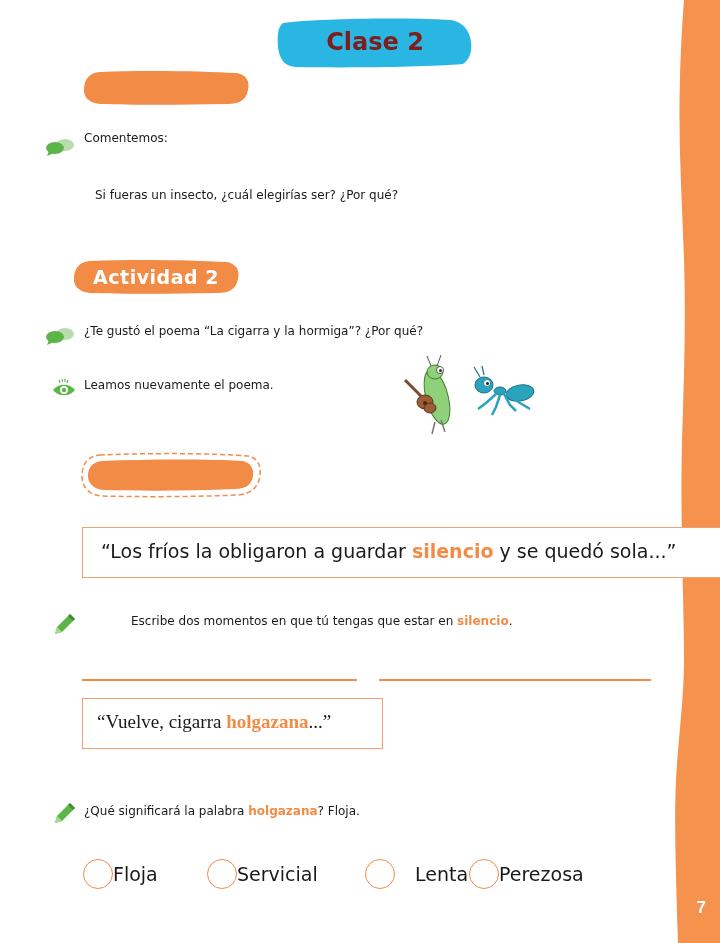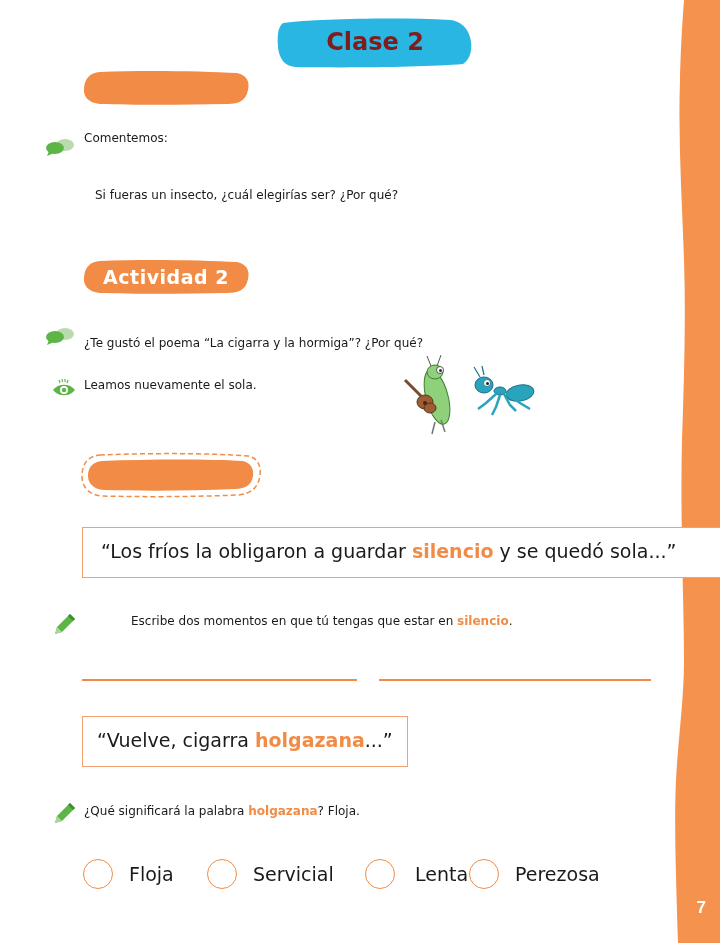--- a/index.html
+++ b/index.html
@@ -39,21 +39,21 @@
       position: absolute; border: 1.5px solid #f2a070; background: #fff;
       font-size: 19px; white-space: nowrap; box-sizing: border-box;
       font-family: "DejaVu Sans", sans-serif;
     }
     .answer-line { position: absolute; height: 2px; background: #f28b45; }
     .option { position: absolute; top: 858px; height: 32px; display: flex; align-items: center; }
     .radio {
       width: 30px; height: 30px; border: 1.5px solid #f28b45; border-radius: 50%;
       box-sizing: border-box; background: #fff;
     }
-    .option-label { font-size: 19px; margin-left: 16px; font-family: "DejaVu Sans", sans-serif; }
+    .option-label { font-size: 19px; margin-left: 0; font-family: "DejaVu Sans", sans-serif; }
     .illus { position: absolute; }
   </style>
 </head>
 <body>
 
 <svg class="side-band" width="720" height="943" viewBox="0 0 720 943">
   <path d="M684,0 L720,0 L720,943 L678,943 C676,880 674,820 676,780 C678,740 684,700 684,660 C684,600 680,520 682,440 C684,380 686,320 684,260 C682,200 678,140 680,80 C681,40 683,15 684,0 Z" fill="#f5924e"></path>
 </svg>
 <div class="page-num">7</div>
 
@@ -71,46 +71,46 @@
 </div>
 
 <svg class="icon" style="left:45px; top:137px;" width="30" height="20" viewBox="0 0 30 20">
   <ellipse cx="20" cy="8" rx="9" ry="6" fill="#b9dcae"></ellipse>
   <ellipse cx="10" cy="11" rx="9" ry="6" fill="#5db548"></ellipse>
   <path d="M4,14 L2,19 L9,16 Z" fill="#5db548"></path>
 </svg>
 <div class="line" style="left:84px; top:131px; font-weight:500;">Comentemos:</div>
 <div class="line" style="left:95px; top:188px;">Si fueras un insecto, ¿cuál elegirías ser? ¿Por qué?</div>
 
-<div class="act-badge" style="left:82px; top:259px; width:168px;">
+<div class="act-badge" style="left:72px; top:259px; width:168px;">
   <svg width="168" height="36" viewBox="0 0 168 36">
     <path d="M18,2 C60,0 120,1 155,3 C165,5 168,12 166,20 C164,30 158,34 145,34 C100,35 50,35 18,34 C6,33 1,26 2,18 C3,8 8,3 18,2 Z" fill="#f28b45"></path>
   </svg>
   <span>Actividad 2</span>
 </div>
 
 <svg class="icon" style="left:45px; top:326px;" width="30" height="20" viewBox="0 0 30 20">
   <ellipse cx="20" cy="8" rx="9" ry="6" fill="#b9dcae"></ellipse>
   <ellipse cx="10" cy="11" rx="9" ry="6" fill="#5db548"></ellipse>
   <path d="M4,14 L2,19 L9,16 Z" fill="#5db548"></path>
 </svg>
-<div class="line" style="left:84px; top:336px;">¿Te gustó el poema “La cigarra y la hormiga”? ¿Por qué?</div>
+<div class="line" style="left:84px; top:324px;">¿Te gustó el poema “La cigarra y la hormiga”? ¿Por qué?</div>
 
 <svg class="icon" style="left:51px; top:378px;" width="26" height="20" viewBox="0 0 26 20">
   <g stroke="#5db548" stroke-width="1.2">
     <line x1="8" y1="2" x2="9" y2="5"></line>
       <line x1="11" y1="1" x2="11.5" y2="4"></line>
     <line x1="14" y1="1" x2="14" y2="4"></line>
       <line x1="17" y1="2" x2="16" y2="5"></line>
   </g>
   <path d="M2,12 C7,5 19,5 24,12 C19,19 7,19 2,12 Z" fill="#5db548"></path>
   <circle cx="13" cy="12" r="4" fill="#ffffff"></circle>
   <circle cx="13" cy="12" r="2.2" fill="#5db548"></circle>
 </svg>
-<div class="line" style="left:84px; top:378px;">Leamos nuevamente el sola.</div>
+<div class="line" style="left:84px; top:378px;">Leamos nuevamente el poema.</div>
 
 <svg class="illus" style="left:395px; top:352px;" width="70" height="85" viewBox="0 0 70 85">
   <line x1="36" y1="14" x2="32" y2="4" stroke="#555" stroke-width="1"></line>
   <line x1="42" y1="14" x2="46" y2="3" stroke="#555" stroke-width="1"></line>
   <ellipse cx="42" cy="45" rx="11" ry="28" fill="#8fd07a" stroke="#3f7d2f" stroke-width="1" transform="rotate(-15 42 45)"></ellipse>
   <ellipse cx="40" cy="20" rx="8" ry="7" fill="#8fd07a" stroke="#3f7d2f" stroke-width="1"></ellipse>
   <circle cx="45" cy="18" r="3.5" fill="#fff" stroke="#333" stroke-width="0.8"></circle>
   <circle cx="45.5" cy="18.5" r="1.5" fill="#333"></circle>
   <line x1="10" y1="28" x2="26" y2="44" stroke="#7a4b2a" stroke-width="3"></line>
   <ellipse cx="30" cy="50" rx="8" ry="7" fill="#9c5d36" stroke="#5a3319" stroke-width="1"></ellipse>
@@ -152,21 +152,21 @@
   <path d="M17,2 L22,7 L20,9 L15,4 Z" fill="#3f8f31"></path>
   <path d="M2,22 L4,15 L9,20 Z" fill="#a8d79b"></path>
 </svg>
 <div class="line" style="left:84px; top:614px;margin-left:47px;">
   <span>Escribe dos momentos en que tú tengas que estar en </span><span class="hl">silencio</span><span>.</span>
 </div>
 
 <div class="answer-line" style="left:82px; top:679px; width:275px;"></div>
 <div class="answer-line" style="left:379px; top:679px; width:272px;"></div>
 
-<div class="quote-box" style="left:82px; top:716px; width:326px; height:51px; padding:12px 0 0 14px;">
+<div class="quote-box" style="left:82px; top:698px; width:301px; height:51px; padding:12px 0 0 14px;font-family:Liberation Serif, serif;">
   <span>“Vuelve, cigarra </span><span class="hl">holgazana</span><span>...”</span>
 </div>
 
 <svg class="icon" style="left:53px; top:801px;" width="24" height="24" viewBox="0 0 24 24">
   <path d="M2,22 L4,15 L17,2 L22,7 L9,20 Z" fill="#5db548"></path>
   <path d="M17,2 L22,7 L20,9 L15,4 Z" fill="#3f8f31"></path>
   <path d="M2,22 L4,15 L9,20 Z" fill="#a8d79b"></path>
 </svg>
 <div class="line" style="left:84px; top:804px;">
   <span>¿Qué significará la palabra </span><span class="hl">holgazana</span><span>? Floja.</span>

